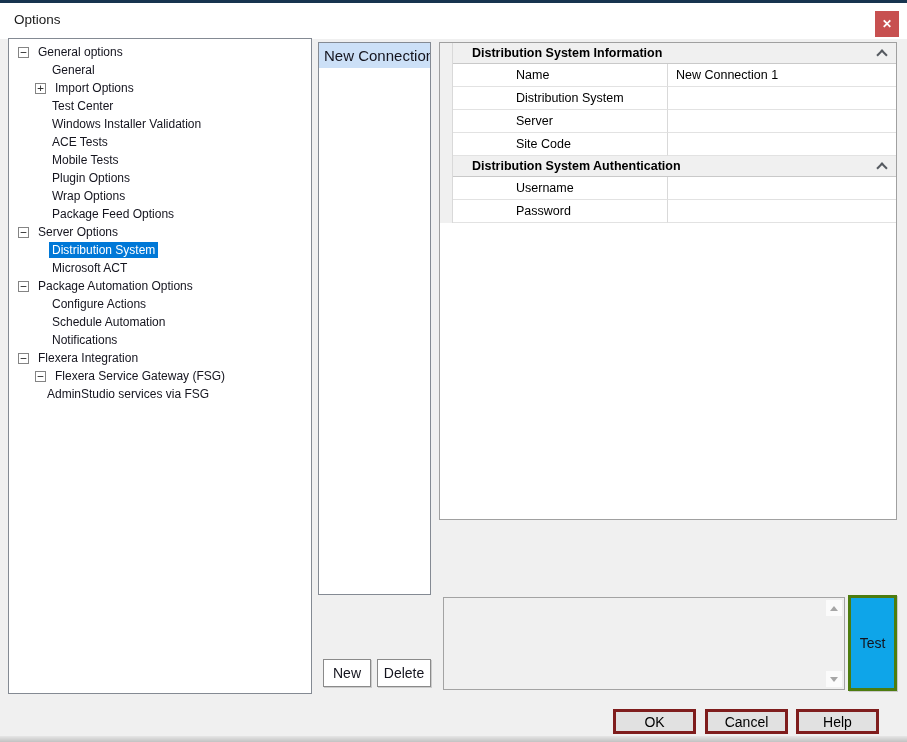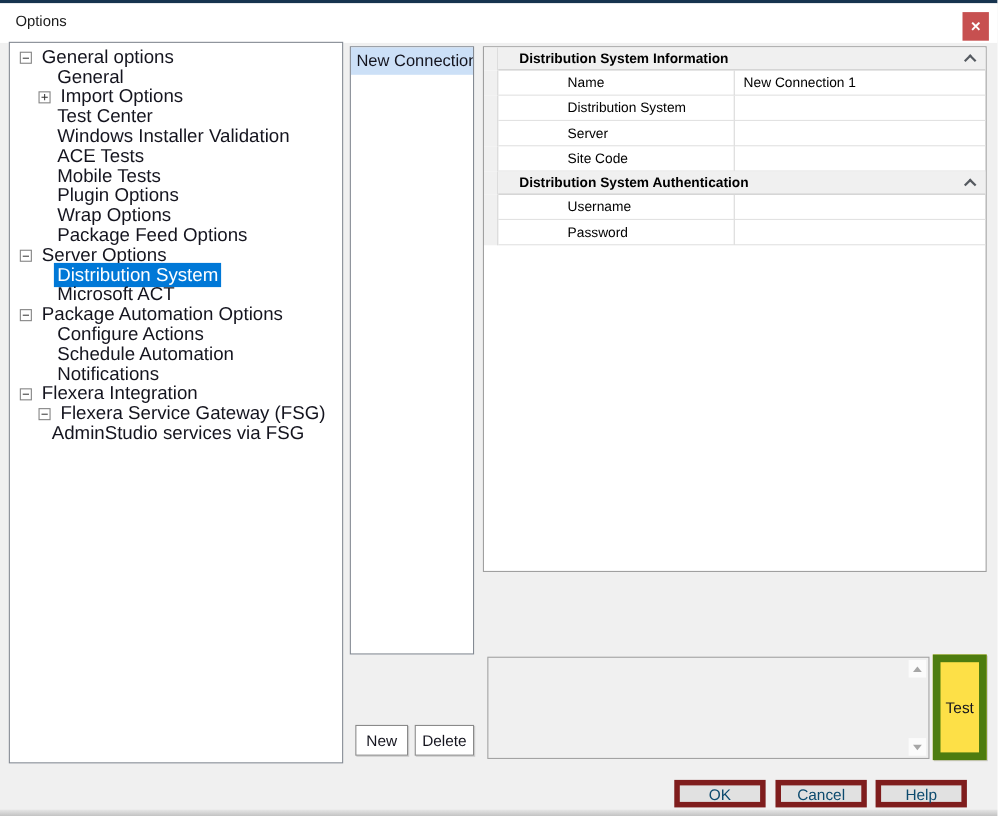--- a/index.html
+++ b/index.html
@@ -31,21 +31,21 @@
     overflow: hidden;
   }
   .tree-item { height: 18px; display: flex; align-items: center; white-space: nowrap; }
   .tree-item .glyph-box {
     flex: 0 0 auto; width: 11px; height: 11px; margin-right: 6px;
     border: 1px solid #848484; background: #ffffff;
     font-size: 11px; line-height: 9px; text-align: center; color: #333333;
     font-family: "DejaVu Sans Mono", monospace;
   }
   .tree-item .no-glyph { flex: 0 0 auto; width: 14px; }
-  .tree-item .tlabel { font-size: 17px; color: #14141e; padding: 1px 3px; text-align: right; }
+  .tree-item .tlabel { font-size: 12px; color: #14141e; padding: 1px 3px; text-align: right; }
   .tree-item.selected .tlabel { background: var(--tree-selection, #0078d7); color: #ffffff; }
 
   
   .conn-list {
     position: absolute; left: 318px; top: 42px; width: 113px; height: 553px;
     background: #ffffff; border: 1px solid #848a93; overflow: hidden;
   }
   .lb-item {
     height: 25px; line-height: 25px; padding-left: 5px;
     font-size: 15px; color: #14141e; white-space: nowrap; overflow: hidden;
@@ -102,30 +102,30 @@
     position: absolute; right: 2px; width: 16px; height: 16px;
     background: #fbfbfb; display: flex; align-items: center; justify-content: center;
   }
   .scroll-up { top: 2px; }
   .scroll-down { bottom: 2px; }
   .tri-up { width: 0; height: 0; border-left: 4px solid transparent; border-right: 4px solid transparent; border-bottom: 5px solid #a6a6a6; }
   .tri-down { width: 0; height: 0; border-left: 4px solid transparent; border-right: 4px solid transparent; border-top: 5px solid #a6a6a6; }
 
   .btn-test {
     position: absolute; left: 848px; top: 595px; width: 49px; height: 96px;
-    background: #fde047; border: 7px solid #4d7c0f; box-shadow: 1px 1px 0 #c9c9c9;
+    background: #0ea5e9; border: 3px solid #4d7c0f; box-shadow: 1px 1px 0 #c9c9c9;
     font-size: 14px; color: #14141e;
     display: flex; align-items: center; justify-content: center;
   }
 
   
   .btn-footer {
     position: absolute; top: 709px; width: 83px; height: 25px;
-    background: #e1e1e1; border: 5px solid #7f1d1d;
-    font-size: 14px; color: #0c4a6e;
+    background: #e1e1e1; border: 3px solid #7f1d1d;
+    font-size: 14px; color: #000000;
     display: flex; align-items: center; justify-content: center;
   }
   .btn-ok { left: 613px; }
   .btn-cancel { left: 705px; }
   .btn-help { left: 796px; }
 
   .bottom-strip {
     position: absolute; left: 0; top: 736px; width: 907px; height: 6px;
     background: linear-gradient(#e6e6e6, #c2c2c2);
   }

